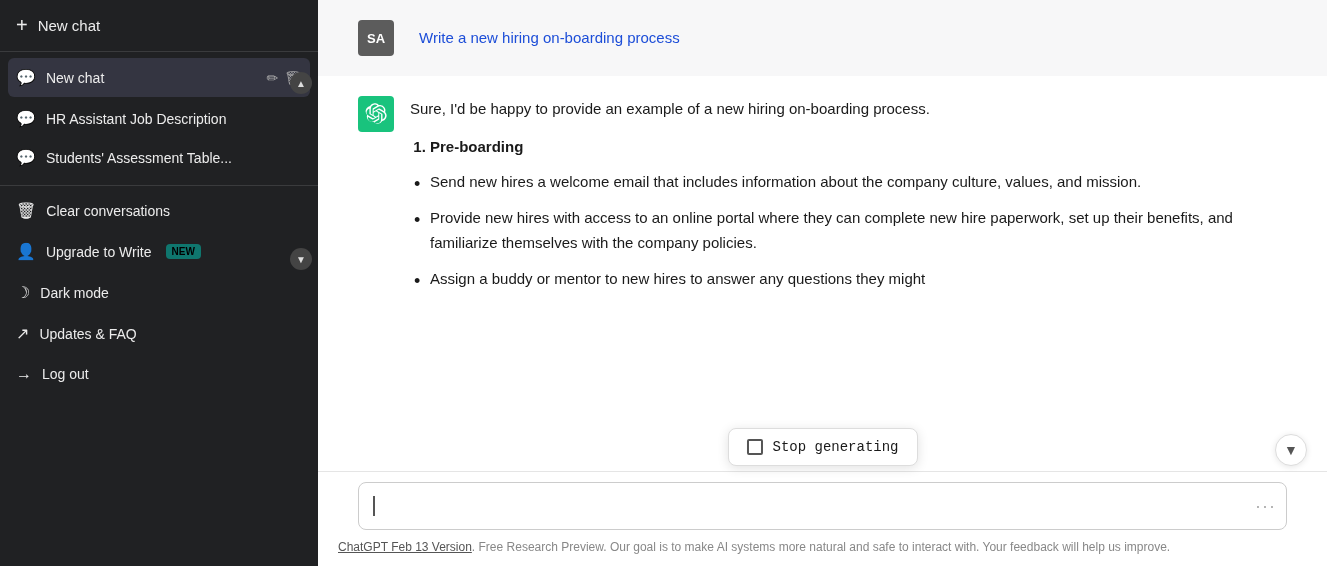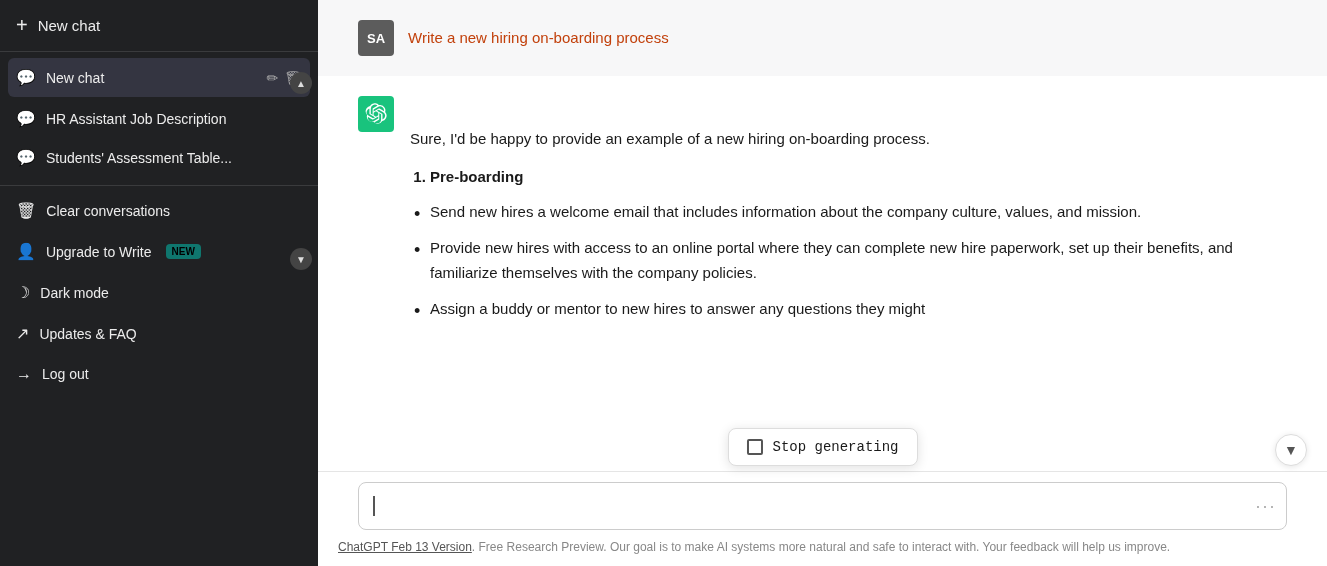--- a/index.html
+++ b/index.html
@@ -146,38 +146,38 @@
       overflow-y: auto;
       padding: 0;
     }
 
     
     .user-message {
       background: #f7f7f8;
       padding: 20px 40px;
       display: flex;
       align-items: flex-start;
-      gap: 14px;
+      gap: 25px;
     }
     .user-avatar {
       width: 36px;
       height: 36px;
       background: #5c5c5c;
       border-radius: 4px;
       display: flex;
       align-items: center;
       justify-content: center;
       color: #fff;
       font-size: 13px;
       font-weight: 600;
       flex-shrink: 0;
     }
     .user-message-text {
       font-size: 15px;
-      color: #c2410c;
+      color: #1d4ed8;
       padding-top: 6px;
       line-height: 1.6;
     }
 
     
     .assistant-message {
       background: #fff;
       padding: 20px 40px;
       display: flex;
       align-items: flex-start;
@@ -201,21 +201,20 @@
 
     .assistant-content {
       font-size: 15px;
       color: #1a1a1a;
       line-height: 1.7;
       flex: 1;
     }
 
     .assistant-content .intro {
       margin-bottom: 12px;
-      margin-top: 30px;
     }
 
     .assistant-content ol {
       padding-left: 20px;
       margin-bottom: 10px;
     }
     .assistant-content ol li {
       font-size: 15px;
       font-weight: 600;
       margin-bottom: 8px;

